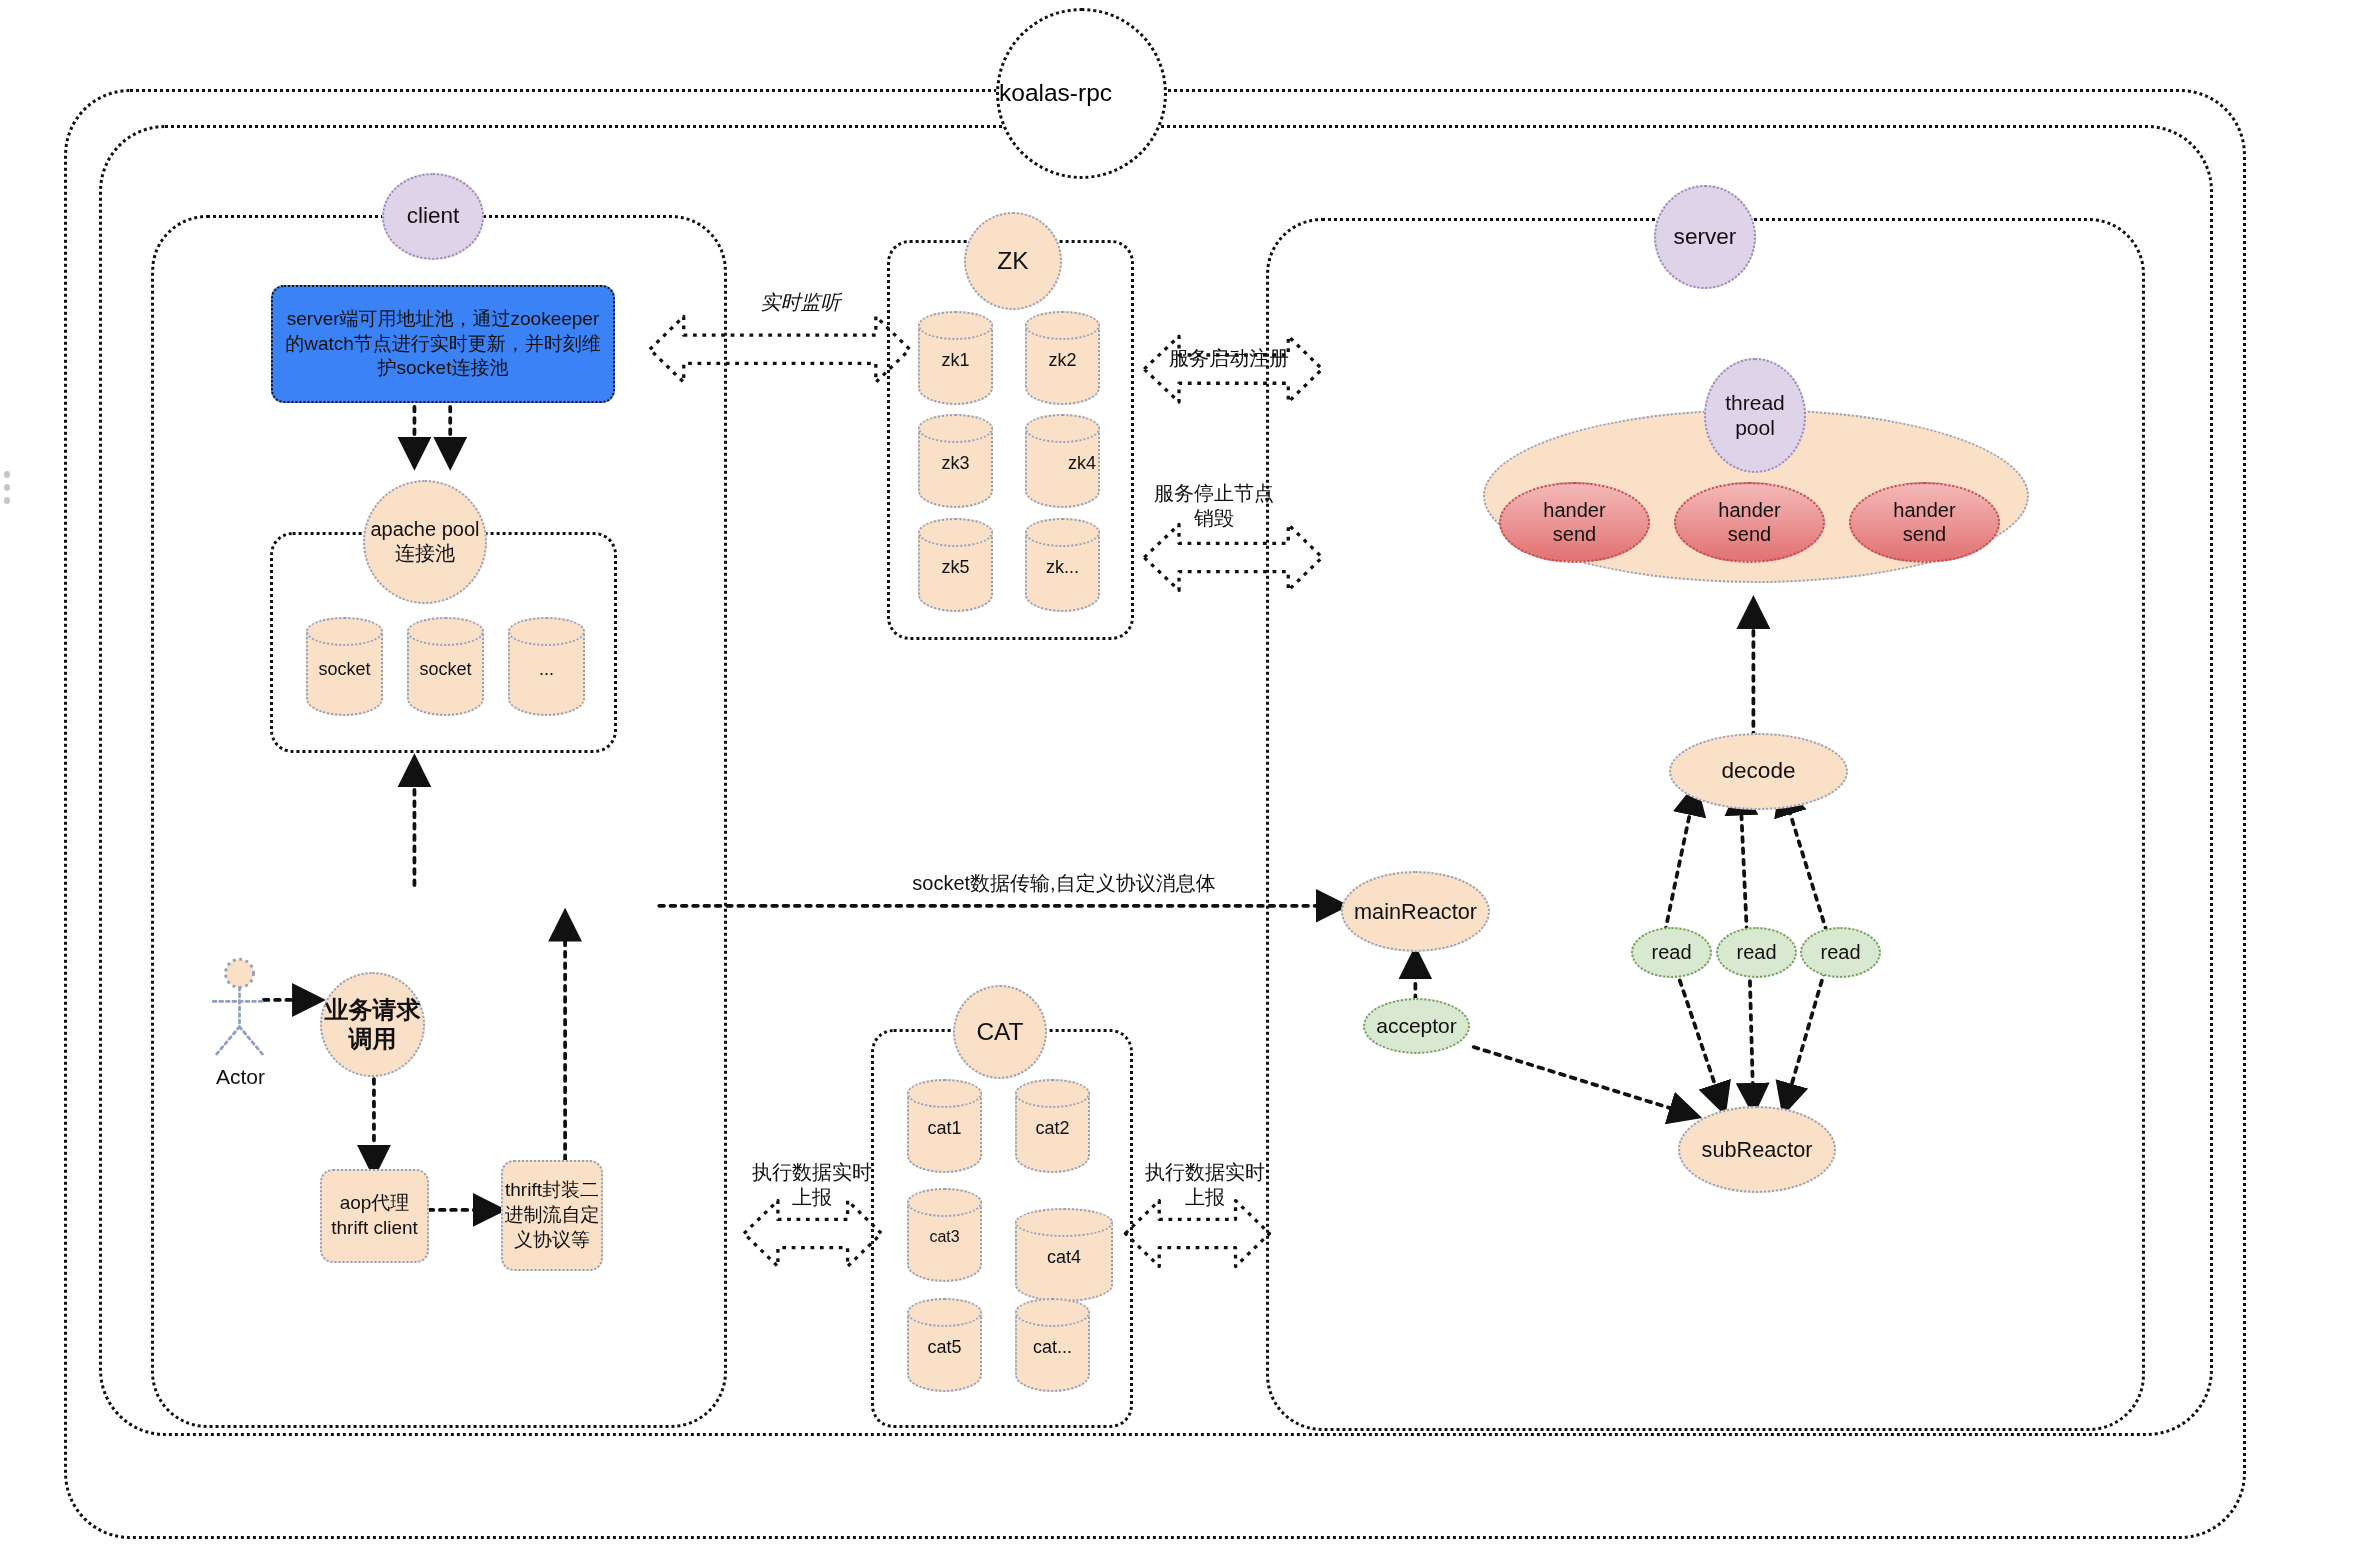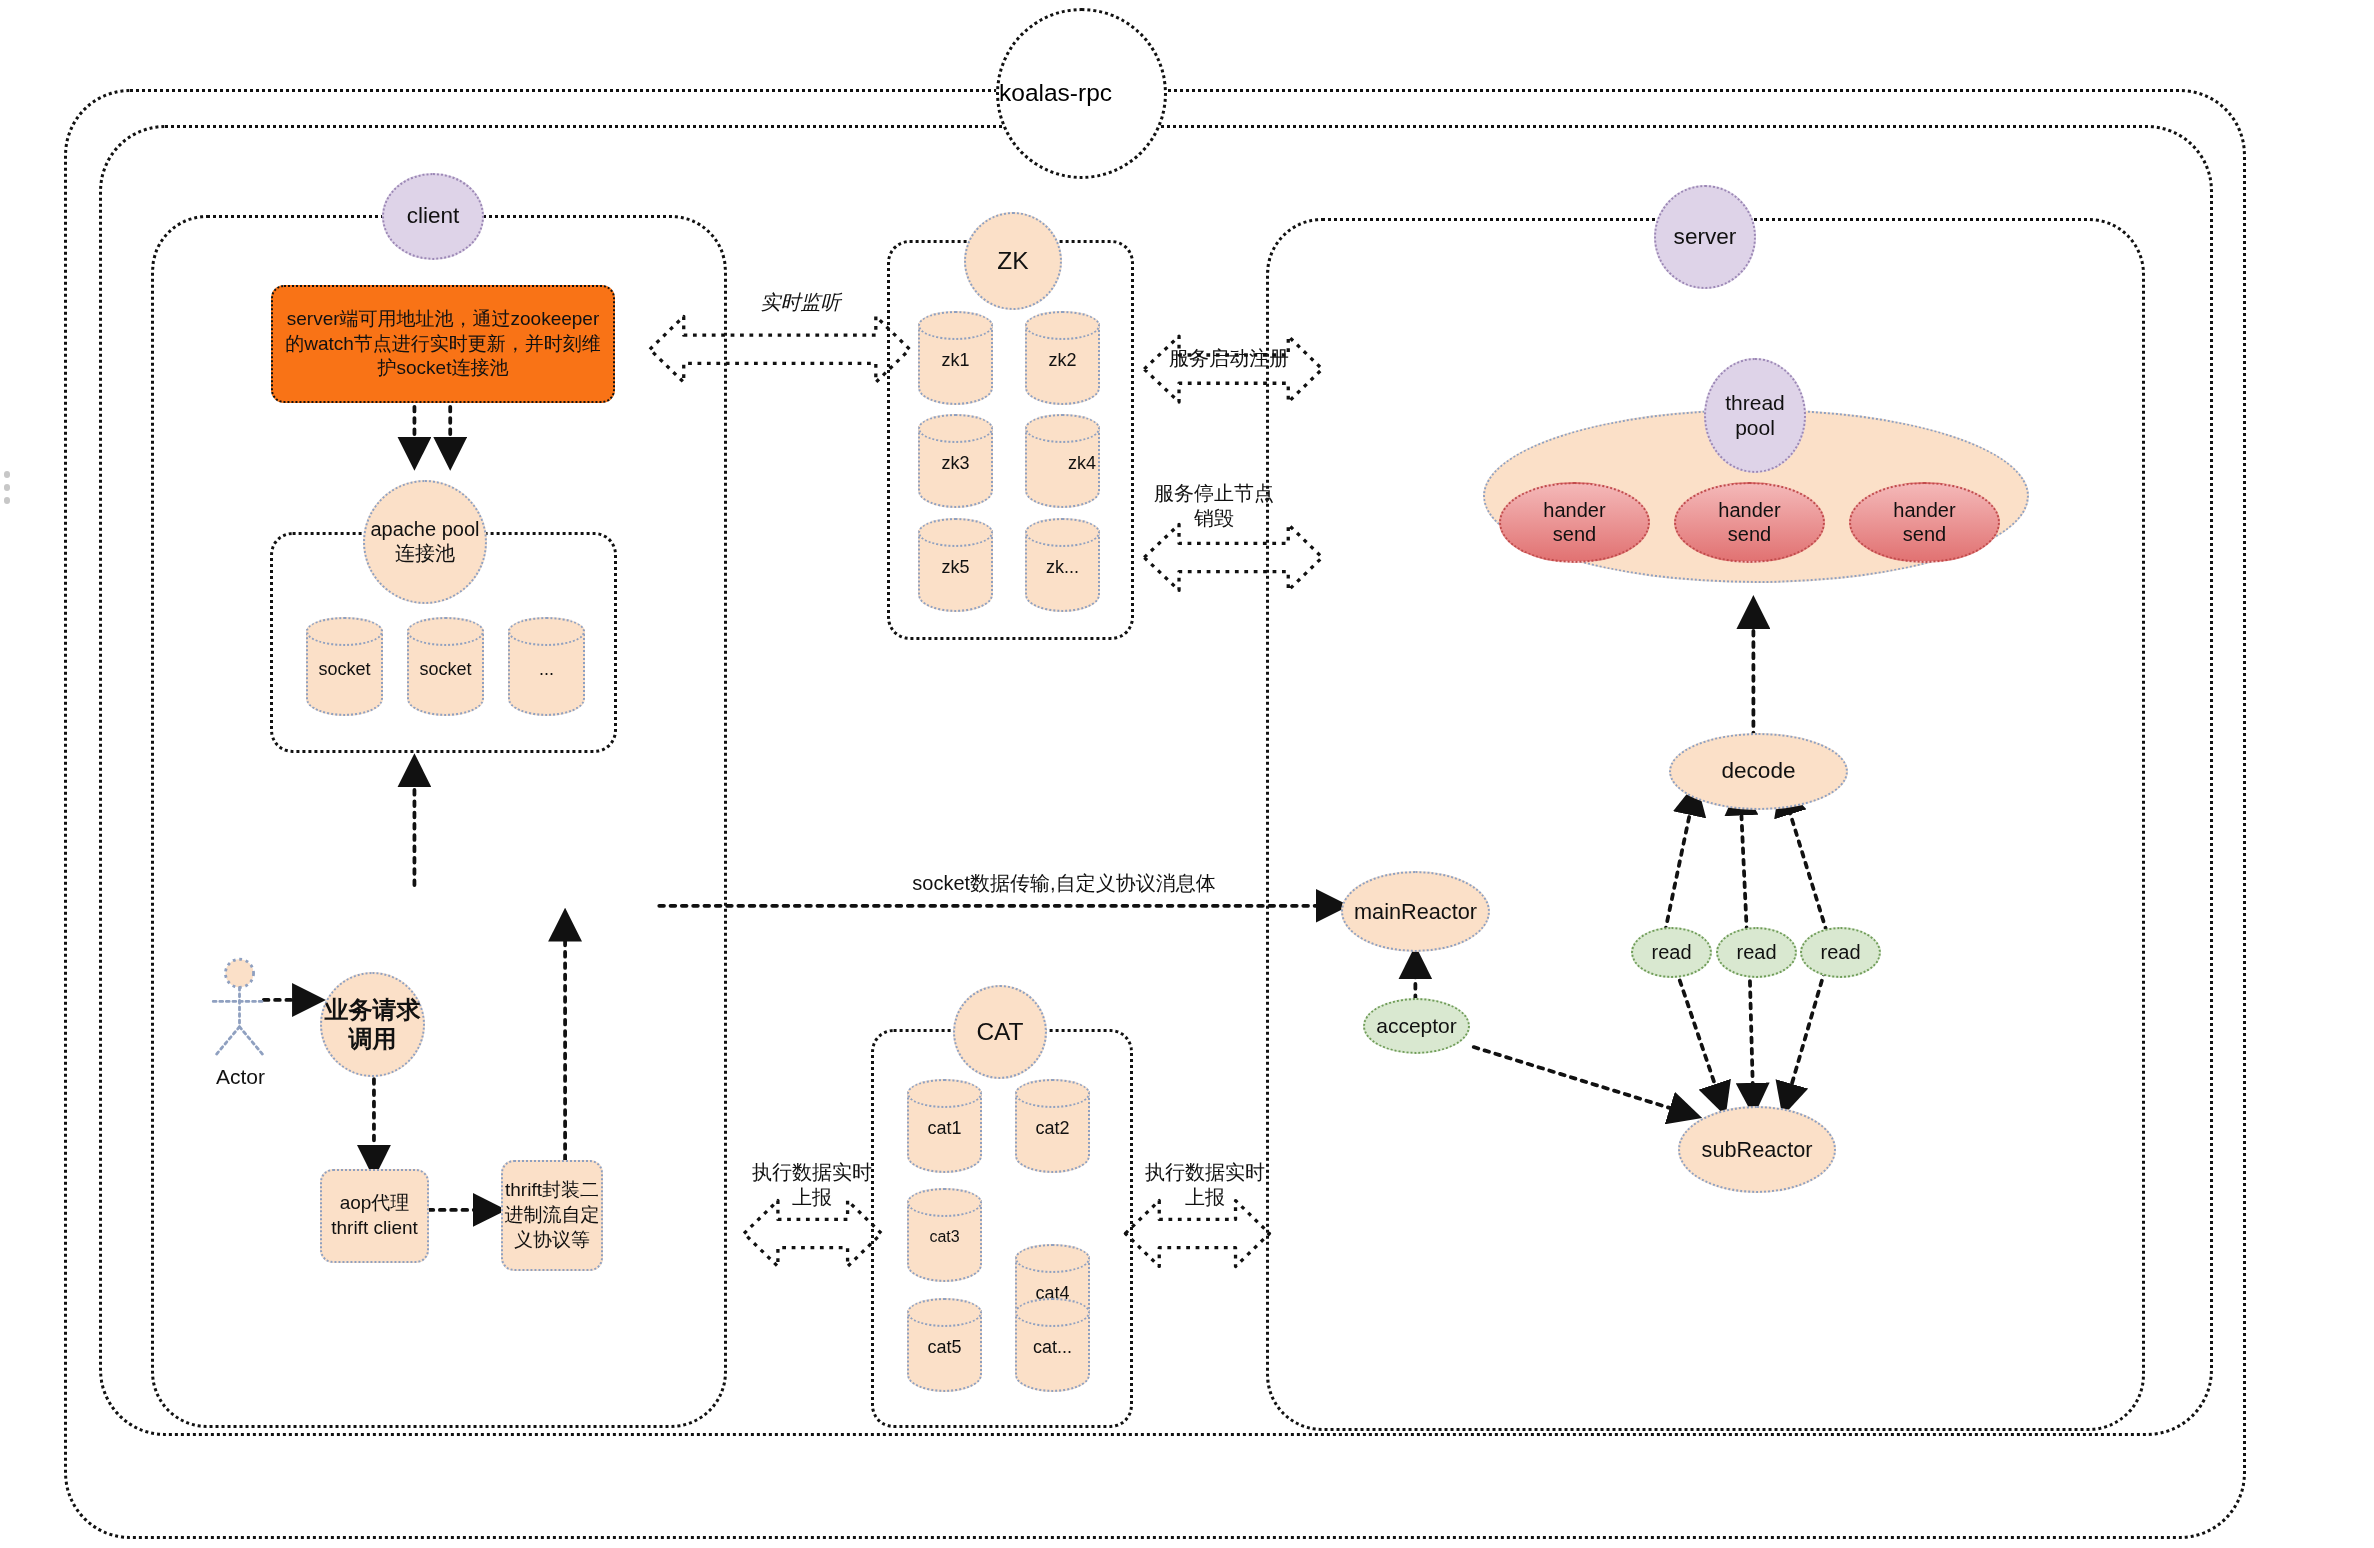--- a/index.html
+++ b/index.html
@@ -46,21 +46,21 @@
   }
   .rect{
     background:#fbe0c8;
     border:2.8px dotted #8fa0c0;
     border-radius:13px;
     display:flex;align-items:center;justify-content:center;
     text-align:center;line-height:1.3;
     color:#111;
   }
   .noteplain{
-    background:#f97316;
+    background:#3b82f6;
     border:2.8px dotted #111;
     border-radius:13px;
     display:flex;align-items:center;justify-content:center;
     text-align:center;line-height:1.3;
     color:#111;
   }
   .grp{
     border:3.8px dotted #111;
     border-radius:22.6px;
     background:transparent;
@@ -332,21 +332,21 @@
   <div class="cyl" style="left:1015px;top:1079px;width:75px;height:94px;">
     <div class="body"></div>
     <div class="top"></div>
     <div class="lbl" style="font-size:18px;">cat2</div>
   </div>
   <div class="cyl" style="left:907px;top:1188px;width:75px;height:94px;">
     <div class="body"></div>
     <div class="top"></div>
     <div class="lbl" style="font-size:16px;">cat3</div>
   </div>
-  <div class="cyl" style="left:1015px;top:1244px;width:75px;height:94px;">
+  <div class="cyl" style="left:1015px;top:1208px;width:98px;height:94px;">
     <div class="body"></div>
     <div class="top"></div>
     <div class="lbl" style="font-size:18px;">cat4</div>
   </div>
   <div class="cyl" style="left:907px;top:1298px;width:75px;height:94px;">
     <div class="body"></div>
     <div class="top"></div>
     <div class="lbl" style="font-size:18px;">cat5</div>
   </div>
   <div class="cyl" style="left:1015px;top:1298px;width:75px;height:94px;">

